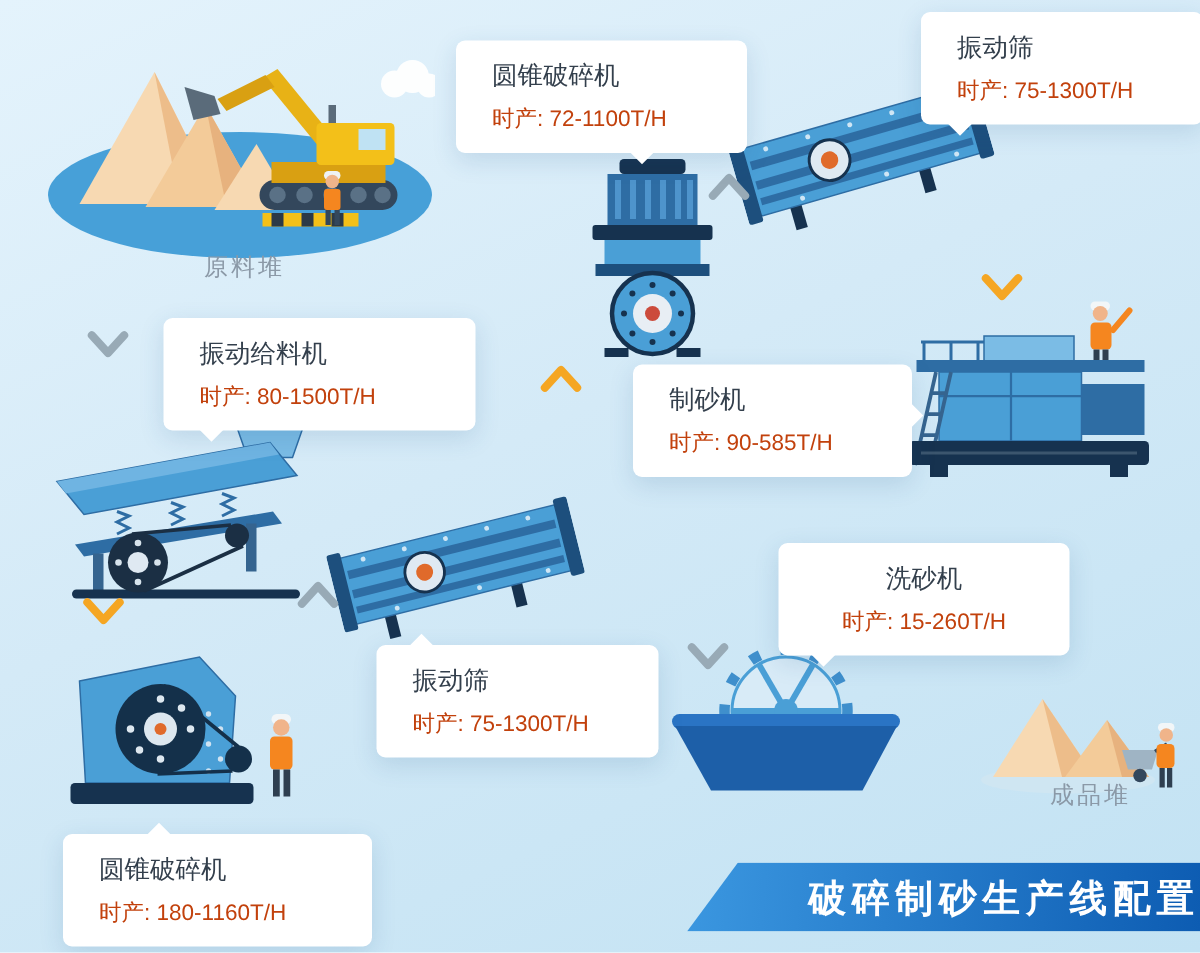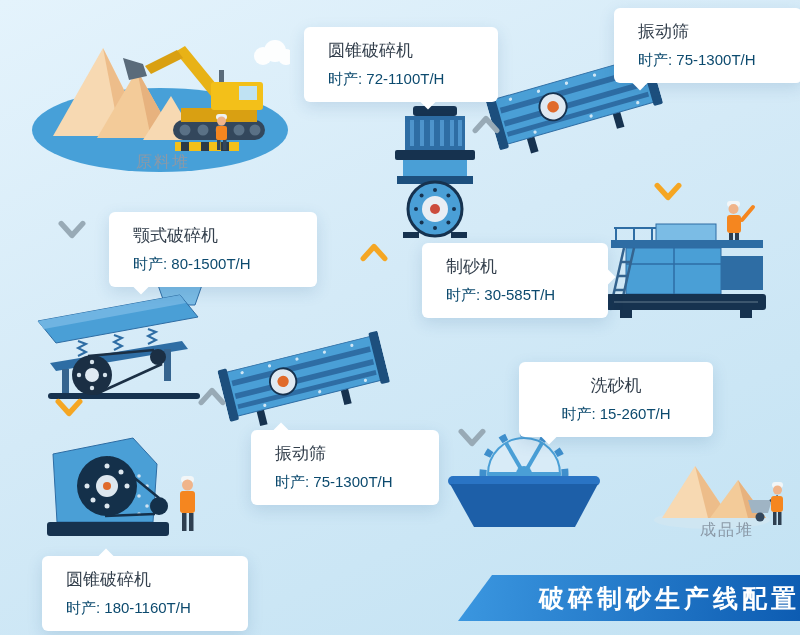--- a/index.html
+++ b/index.html
@@ -6,21 +6,21 @@
   .stage{
     position:relative;width:800px;height:635px;overflow:hidden;
     background:linear-gradient(155deg,#e4f3fc 0%,#d4eaf7 45%,#c2e2f3 100%);
     font-family:"Liberation Sans","DejaVu Sans",sans-serif;
   }
   .bubble{
     position:absolute;background:#fff;border-radius:6px;padding:12px 24px 13px;
     box-shadow:0 5px 16px rgba(35,90,140,.15);z-index:6;white-space:nowrap;margin-left:14px;
   }
   .m-name{font-size:17px;color:#333f4c;margin-bottom:8px;}
-  .m-cap{font-size:15px;color:#0c4a6e;}
+  .m-cap{font-size:15px;color:#c2410c;}
   .tail{position:absolute;width:12px;height:12px;background:#fff;transform:rotate(45deg);}
   .pile-label{position:absolute;font-size:16px;color:#8b99a7;letter-spacing:2px;z-index:5;text-align:center;}
   .illus{position:absolute;z-index:3;}
   .arrow{position:absolute;z-index:4;}
   .banner{
     position:absolute;left:458px;top:575px;width:342px;height:46px;z-index:7;
     background:linear-gradient(95deg,#3b97e0 0%,#0d5cb2 100%);
     clip-path:polygon(34px 0,100% 0,100% 100%,0 100%);
     display:flex;align-items:center;justify-content:flex-end;
     color:#fff;font-size:25px;font-weight:bold;letter-spacing:4px;
@@ -67,21 +67,21 @@
       <rect x="196" y="134" width="8" height="9" fill="#2c3a47"></rect>
     </g>
     <g>
       <rect x="191" y="106" width="11" height="6" rx="3" fill="#eef2f5"></rect>
       <circle cx="196.5" cy="113" r="4.5" fill="#f0b48a"></circle>
       <rect x="191" y="118" width="11" height="14" rx="2" fill="#f5861f"></rect>
       <rect x="192" y="132" width="3.5" height="10" fill="#33475c"></rect>
       <rect x="198" y="132" width="3.5" height="10" fill="#33475c"></rect>
     </g>
   </svg>
-  <div class="pile-label" style="left:108px;top:152px;width:110px;">原料堆</div>
+  <div class="pile-label" style="left:108px;top:168px;width:110px;">原料堆</div>
 
   <svg class="arrow" style="left:58px;top:220px;" width="28" height="20" viewBox="0 0 26 18">
     <path d="M3 3 L13 14 L23 3" stroke="#98aab6" stroke-width="5" fill="none" stroke-linecap="round" stroke-linejoin="round"></path>
   </svg>
   <svg class="arrow" style="left:55px;top:398px;" width="28" height="20" viewBox="0 0 26 18">
     <path d="M3 3 L13 14 L23 3" stroke="#f5a623" stroke-width="5" fill="none" stroke-linecap="round" stroke-linejoin="round"></path>
   </svg>
   <svg class="arrow" style="left:198px;top:386px;" width="28" height="20" viewBox="0 0 26 18">
     <path d="M3 15 L13 4 L23 15" stroke="#98aab6" stroke-width="5" fill="none" stroke-linecap="round" stroke-linejoin="round"></path>
   </svg>
@@ -92,21 +92,21 @@
     <path d="M3 15 L13 4 L23 15" stroke="#98aab6" stroke-width="5" fill="none" stroke-linecap="round" stroke-linejoin="round"></path>
   </svg>
   <svg class="arrow" style="left:654px;top:182px;" width="28" height="20" viewBox="0 0 26 18">
     <path d="M3 3 L13 14 L23 3" stroke="#f5a623" stroke-width="5" fill="none" stroke-linecap="round" stroke-linejoin="round"></path>
   </svg>
   <svg class="arrow" style="left:458px;top:428px;" width="28" height="20" viewBox="0 0 26 18">
     <path d="M3 3 L13 14 L23 3" stroke="#98aab6" stroke-width="5" fill="none" stroke-linecap="round" stroke-linejoin="round"></path>
   </svg>
 
   <div class="bubble" style="left:95px;top:212px;width:160px;">
-    <div class="m-name">颚式破碎机</div>
+    <div class="m-name">振动给料机</div>
     <div class="m-cap">时产: 80-1500T/H</div>
     <div class="tail" style="left:26px;bottom:-5px;"></div>
   </div>
   <svg class="illus" style="left:30px;top:283px;" width="190" height="118" viewBox="0 0 190 118">
     <polygon points="128,2 172,2 165,22 135,22" fill="#7bbce5" stroke="#2e6da4"></polygon>
     <polygon points="8,38 150,12 168,34 26,60" fill="#4a9fd6" stroke="#2e6da4"></polygon>
     <polygon points="8,38 150,12 156,20 14,46" fill="#6fb4e2"></polygon>
     <g stroke="#2e6da4" stroke-width="2" fill="none">
       <path d="M48,58 l8,3 -8,4 8,4 -8,4"></path>
       <path d="M84,52 l8,3 -8,4 8,4 -8,4"></path>
@@ -224,21 +224,21 @@
       <circle cx="40" cy="74" r="1.7"></circle>
         <circle cx="100" cy="74" r="1.7"></circle>
         <circle cx="150" cy="74" r="1.7"></circle>
     </g>
     <circle cx="65" cy="54" r="14" fill="#dfe9f2" stroke="#16324f" stroke-width="2"></circle>
     <circle cx="65" cy="54" r="6" fill="#e06a2b"></circle>
   </svg>
 
   <div class="bubble" style="left:408px;top:243px;width:138px;">
     <div class="m-name">制砂机</div>
-    <div class="m-cap">时产: 30-585T/H</div>
+    <div class="m-cap">时产: 90-585T/H</div>
     <div class="tail" style="right:-5px;top:28px;"></div>
   </div>
   <svg class="illus" style="left:596px;top:198px;" width="185" height="145" viewBox="0 0 185 145">
     <g>
       <line x1="146" y1="22" x2="157" y2="9" stroke="#f5861f" stroke-width="4" stroke-linecap="round"></line>
       <rect x="131" y="3" width="13" height="6" rx="3" fill="#f2f6f8"></rect>
       <circle cx="137.5" cy="11" r="5" fill="#f0b48a"></circle>
       <rect x="131" y="17" width="14" height="18" rx="3" fill="#f5861f"></rect>
       <rect x="133" y="35" width="4" height="12" fill="#2e3f50"></rect>
       <rect x="139" y="35" width="4" height="12" fill="#2e3f50"></rect>

